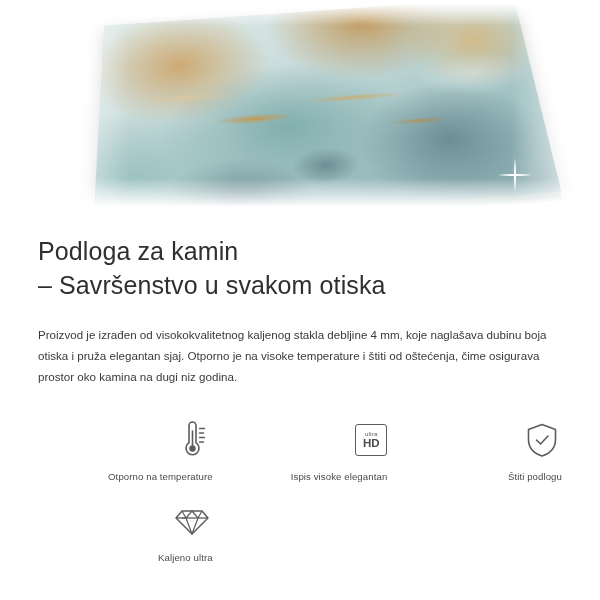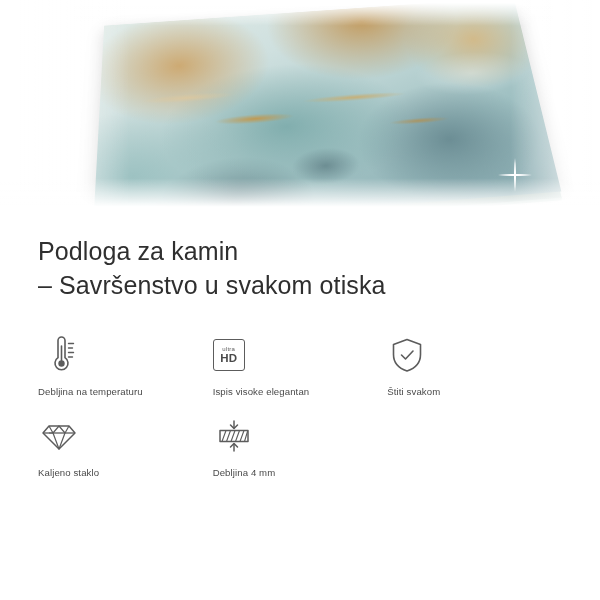--- a/index.html
+++ b/index.html
@@ -159,21 +159,21 @@
   .features {
     margin-top: 26px;
     display: grid;
     grid-template-columns: repeat(3, 1fr);
     row-gap: 10px;
     column-gap: 0;
   }
   .feature {
     display: flex;
     flex-direction: column;
-    align-items: flex-start;
+    align-items: flex-end;
     justify-content: flex-start;
     padding: 4px 0 2px 0;
   }
   .feature-icon {
     height: 46px;
     display: flex;
     align-items: center;
     justify-content: center;
   }
   .feature-label {
@@ -226,78 +226,66 @@
     </div>
   </div>
 
   <div class="content">
 
     <h1 class="headline">
       <span class="line">Podloga za kamin</span>
       <span class="line">– Savršenstvo u svakom otiska</span>
     </h1>
 
+    <p class="body-copy">Proizvod je izrađen od visokokvalitetnog kaljenog stakla debljine 4 mm, koje naglašava dubinu boja otiska i pruža elegantan sjaj. Otporno je na visoke temperature i štiti od oštećenja, čime osigurava prostor oko kamina na dugi niz godina.</p>
 
     <div class="features">
 
       <div class="feature">
         <div class="feature-icon">
           <svg width="44" height="42" viewBox="0 0 44 42" fill="none" stroke="#5c5c5c" stroke-width="1.6" stroke-linecap="round">
             <path d="M20 6.5a3.5 3.5 0 0 1 7 0v17.2a6.5 6.5 0 1 1-7 0V6.5z"></path>
             <circle cx="23.5" cy="29.5" r="3.2" fill="#5c5c5c" stroke="none"></circle>
             <path d="M23.5 12v14.5" stroke-width="1.6"></path>
             <path d="M30.5 9.5h5M30.5 14h4M30.5 18.5h5M30.5 23h4" stroke-width="1.4"></path>
           </svg>
         </div>
-        <div class="feature-label">Debljina na temperaturu</div>
+        <div class="feature-label">Otporno na temperature</div>
       </div>
 
       <div class="feature">
         <div class="feature-icon">
           <div class="hd-box">
             <span class="ultra">ultra</span>
             <span class="hd">HD</span>
           </div>
         </div>
         <div class="feature-label">Ispis visoke elegantan</div>
       </div>
 
       <div class="feature">
         <div class="feature-icon">
           <svg width="40" height="42" viewBox="0 0 40 42" fill="none" stroke="#5c5c5c" stroke-width="1.6" stroke-linecap="round" stroke-linejoin="round">
             <path d="M20 5.5 6.5 10.5v10c0 8.4 5.6 13.9 13.5 16.5 7.9-2.6 13.5-8.1 13.5-16.5v-10L20 5.5z"></path>
             <path d="m14.5 21 4 4 7.5-8"></path>
           </svg>
         </div>
-        <div class="feature-label">Štiti svakom</div>
+        <div class="feature-label">Štiti podlogu</div>
       </div>
 
       <div class="feature">
         <div class="feature-icon">
           <svg width="42" height="38" viewBox="0 0 42 38" fill="none" stroke="#5c5c5c" stroke-width="1.5" stroke-linejoin="round">
             <path d="M11 9h20l6 7-16 16L5 16l6-7z"></path>
             <path d="M5 16h32" stroke-width="1.3"></path>
             <path d="m11 9 4 7-4 0" stroke-width="1.2"></path>
             <path d="M15 16 21 9l6 7-6 16-6-16z" stroke-width="1.2"></path>
             <path d="m31 9-4 7" stroke-width="1.2"></path>
           </svg>
         </div>
-        <div class="feature-label">Kaljeno staklo</div>
-      </div>
-
-
-      <div class="feature">
-        <div class="feature-icon">
-          <svg width="42" height="38" viewBox="0 0 42 38" fill="none" stroke="#5c5c5c" stroke-width="1.5" stroke-linecap="round" stroke-linejoin="round">
-            <path d="M21 4v7"></path>
-            <path d="m17.5 8 3.5 3.5L24.5 8"></path>
-            <path d="M21 34v-7"></path>
-            <path d="m17.5 30 3.5-3.5L24.5 30"></path>
-            <rect x="7" y="13.5" width="28" height="11"></rect>
-            <path d="M9 24.5 13 13.5M13.5 24.5 17.5 13.5M18 24.5 22 13.5M22.5 24.5 26.5 13.5M27 24.5 31 13.5M31.5 24.5 34.5 14.5" stroke-width="1.1"></path>
-          </svg>
-        </div>
-        <div class="feature-label">Debljina 4 mm</div>
-      </div>
+        <div class="feature-label">Kaljeno ultra</div>
+      </div>
+
+
 
     </div>
   </div>
 </div>
 
 </body></html>

